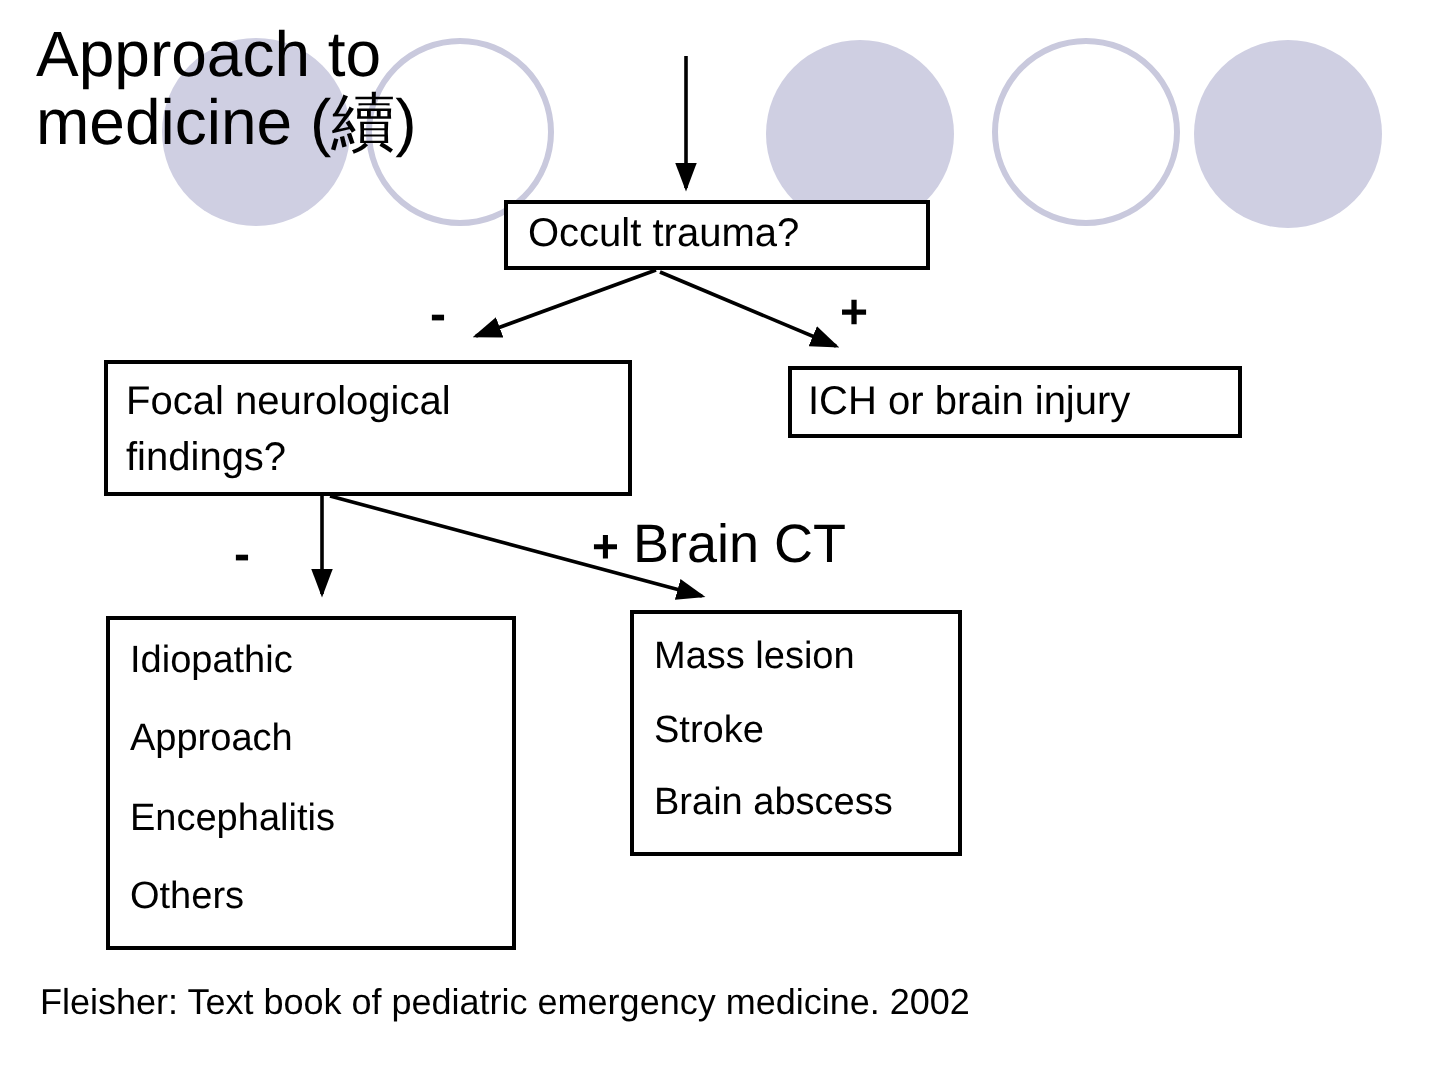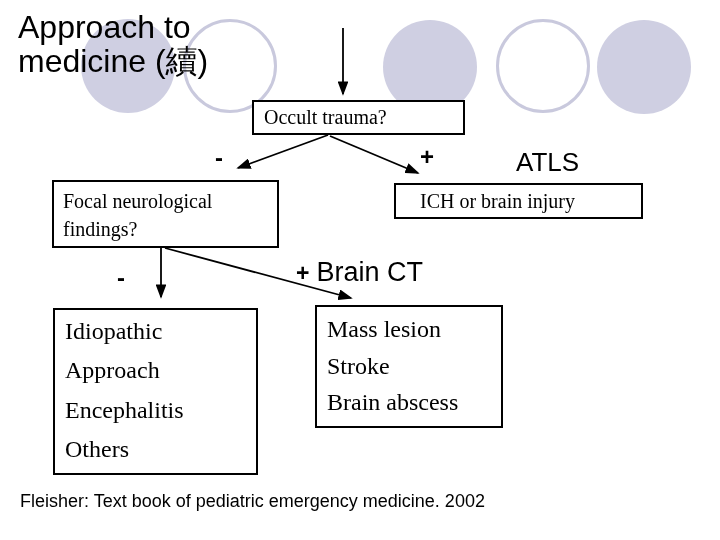--- a/index.html
+++ b/index.html
@@ -44,59 +44,58 @@
     z-index: 2;
   }
   
   .fbox {
     position: absolute;
     background: #ffffff;
     border: 2px solid #000;
     box-sizing: border-box;
     z-index: 3;
     font-size: 20px;
-    font-family: Liberation Serif, serif;
   }
   #occult-box {
     left: 252px; top: 100px;
     width: 213px; height: 35px;
     display: flex; align-items: center;
     padding-left: 10px;
   }
   #focal-box {
     left: 52px; top: 180px;
-    width: 227px; height: 68px;
+    width: 264px; height: 68px;
     padding: 5px 0 0 9px;
     line-height: 28px;
   }
   #ich-box {
     left: 394px; top: 183px;
-    width: 249px; height: 36px;
+    width: 227px; height: 36px;
     display: flex; align-items: center;
-    padding-left: 24px;
+    padding-left: 8px;
   }
   .list-box {
     display: flex;
     flex-direction: column;
     justify-content: space-between;
   }
   #etiology-box {
     left: 53px; top: 308px;
     width: 205px; height: 167px;
     padding: 9px 0 12px 0;
   }
   #ct-findings-box {
     left: 315px; top: 305px;
-    width: 188px; height: 123px;
+    width: 166px; height: 123px;
     padding: 10px 0 12px 0;
   }
   .list-item {
     padding-left: 10px;
     line-height: 24px;
-    font-size: 24px;
+    font-size: 19px;
   }
   
   .sign {
     position: absolute;
     z-index: 3;
     font-weight: bold;
     font-size: 24px;
     line-height: 24px;
   }
   #minus-top   { left: 215px; top: 146px; }
@@ -158,21 +157,20 @@
     <div>Approach to</div>
     <div>medicine (續)</div>
   </div>
 
   <div id="occult-box" class="fbox">
     <span>Occult trauma?</span>
   </div>
 
   <span id="minus-top" class="sign">-</span>
   <span id="plus-top" class="sign">+</span>
-  <span id="atls">ATLS</span>
 
   <div id="focal-box" class="fbox">
     <div>Focal neurological</div>
     <div>findings?</div>
   </div>
 
   <div id="ich-box" class="fbox">
     <span>ICH or brain injury</span>
   </div>
 

